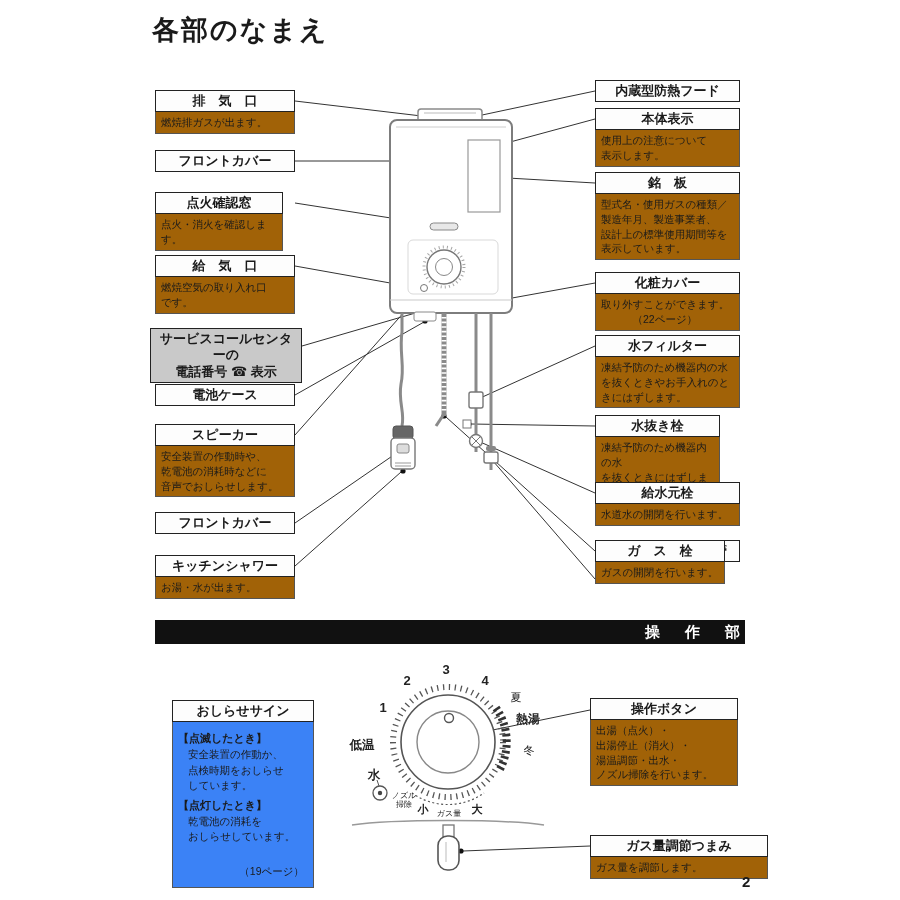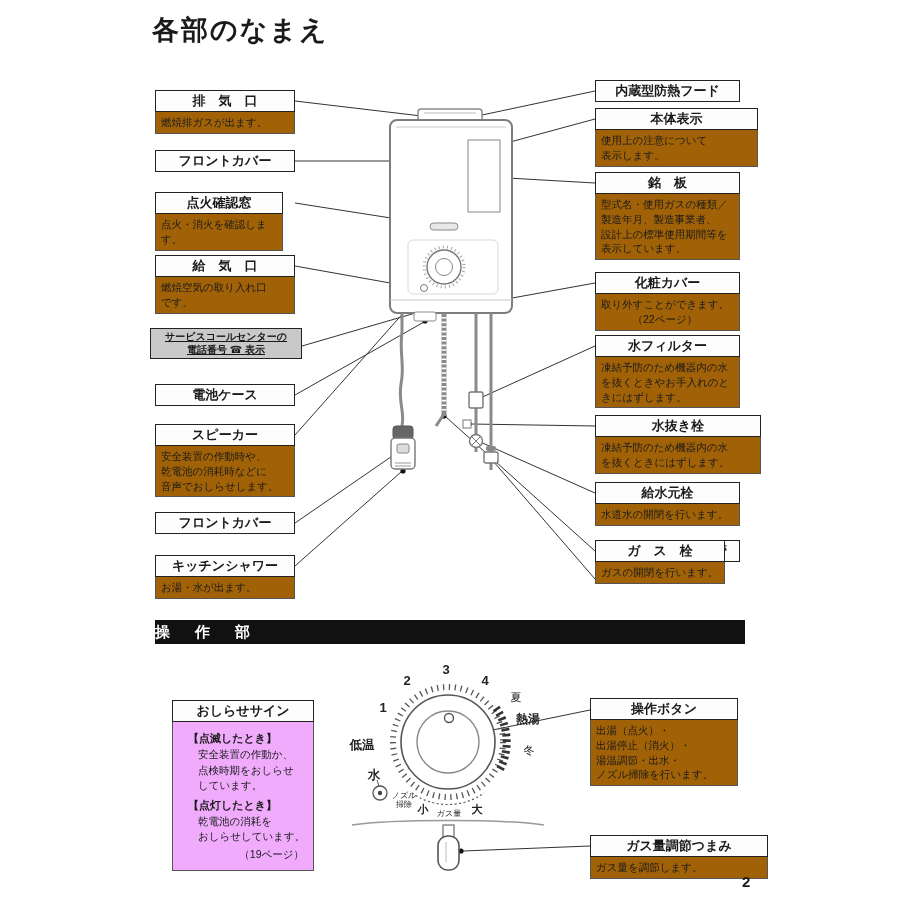--- a/index.html
+++ b/index.html
@@ -15,38 +15,38 @@
   .page-title {
     position:absolute; left:152px; top:12px;
     font-size:27px; font-weight:bold; letter-spacing:2px; z-index:2;
   }
   .callout { position:absolute; z-index:2; }
   .c-title {
     border:1.5px solid #222; background:#fdfdfd;
     font-weight:bold; font-size:13px; text-align:center;
     padding:2px 3px; line-height:1.25; white-space:pre-line;
   }
-  .c-title.service { background:#c9c9c9; font-size:10px;text-decoration:underline; }
+  .c-title.service { background:#c9c9c9; font-size:13px; }
   .c-desc {
     border:1px solid #555; border-top:none; background:#a16207;
     font-size:10.5px; line-height:1.4; padding:3px 5px;
     white-space:pre-line;
   }
   .section-bar {
     position:absolute; left:155px; top:620px; width:590px; height:24px;
     background:#111; color:#fff; font-weight:bold; font-size:15px;
-    text-align:left; line-height:24px; letter-spacing:5px; z-index:2;
+    text-align:right; line-height:24px; letter-spacing:5px; z-index:2;
   }
   .notice-body {
-    border:1px solid #555; border-top:none; background:#f0abfc;
-    font-size:10.5px; line-height:1.5; padding:5px 5px 7px 15px;
+    border:1px solid #555; border-top:none; background:#3b82f6;
+    font-size:10.5px; line-height:1.5; padding:5px 5px 7px 5px;
   }
   .nb-head { font-weight:bold; font-size:11px; margin-top:3px; }
   .nb-text { padding-left:10px; white-space:pre-line;font-family:Liberation Serif, serif; }
-  .nb-page { text-align:right; padding-right:4px; margin-top:2px; }
+  .nb-page { text-align:right; padding-right:4px; margin-top:19px; }
   .page-number {
     position:absolute; left:742px; top:873px;
     font-size:15px; font-weight:bold; z-index:2;
   }
   svg text { fill:#222; font-family:"Liberation Sans","DejaVu Sans",sans-serif; }
 </style>
 </head>
 <body>
 
 <svg class="fig" width="900" height="900" viewBox="0 0 900 900">
@@ -197,21 +197,21 @@
   <div class="c-title">フロントカバー</div>
 </div>
 <div class="callout" style="left:155px;top:555px;width:140px">
   <div class="c-title">キッチンシャワー</div>
   <div class="c-desc">お湯・水が出ます。</div>
 </div>
 
 <div class="callout" style="left:595px;top:80px;width:145px">
   <div class="c-title">内蔵型防熱フード</div>
 </div>
-<div class="callout" style="left:595px;top:108px;width:163px">
+<div class="callout" style="left:595px;top:108px;width:145px">
   <div class="c-title">本体表示</div>
   <div class="c-desc">使用上の注意について
 表示します。</div>
 </div>
 <div class="callout" style="left:595px;top:172px;width:145px">
   <div class="c-title">銘　板</div>
   <div class="c-desc">型式名・使用ガスの種類／
 製造年月、製造事業者、
 設計上の標準使用期間等を
 表示しています。</div>
@@ -220,21 +220,21 @@
   <div class="c-title">化粧カバー</div>
   <div class="c-desc">取り外すことができます。
 　　　（22ページ）</div>
 </div>
 <div class="callout" style="left:595px;top:335px;width:145px">
   <div class="c-title">水フィルター</div>
   <div class="c-desc">凍結予防のため機器内の水
 を抜くときやお手入れのと
 きにはずします。</div>
 </div>
-<div class="callout" style="left:595px;top:415px;width:166px">
+<div class="callout" style="left:595px;top:415px;width:125px">
   <div class="c-title">水抜き栓</div>
   <div class="c-desc">凍結予防のため機器内の水
 を抜くときにはずします。</div>
 </div>
 <div class="callout" style="left:595px;top:482px;width:145px">
   <div class="c-title">給水元栓</div>
   <div class="c-desc">水道水の開閉を行います。</div>
 </div>
 <div class="callout" style="left:595px;top:540px;width:145px">
   <div class="c-title">フレキシブル出湯管</div>

